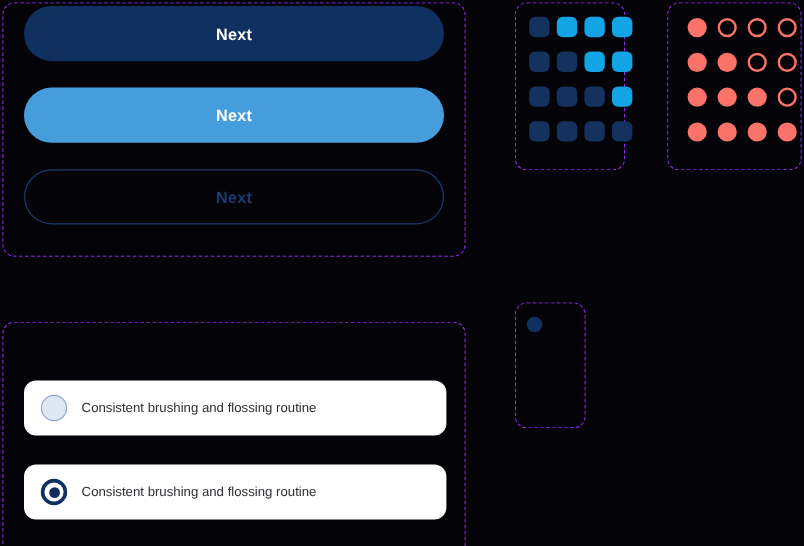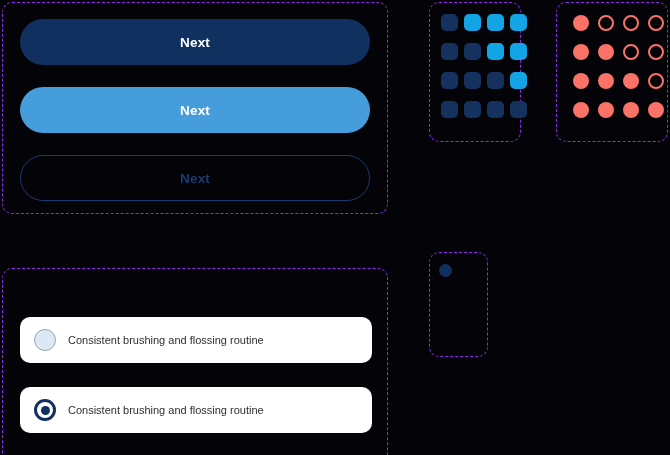--- a/index.html
+++ b/index.html
@@ -27,21 +27,21 @@
   #panel-buttons {
     left: 2px;
     top: 2px;
     width: 386px;
     height: 212px;
     padding: 0;
   }
   .btn-stack {
     position: absolute;
     left: 17px;
-    top: 16px;
+    top: 2px;
     width: 350px;
   }
   .btn {
     display: flex;
     align-items: center;
     justify-content: center;
     width: 350px;
     height: 46px;
     border-radius: 23px;
     box-sizing: border-box;

